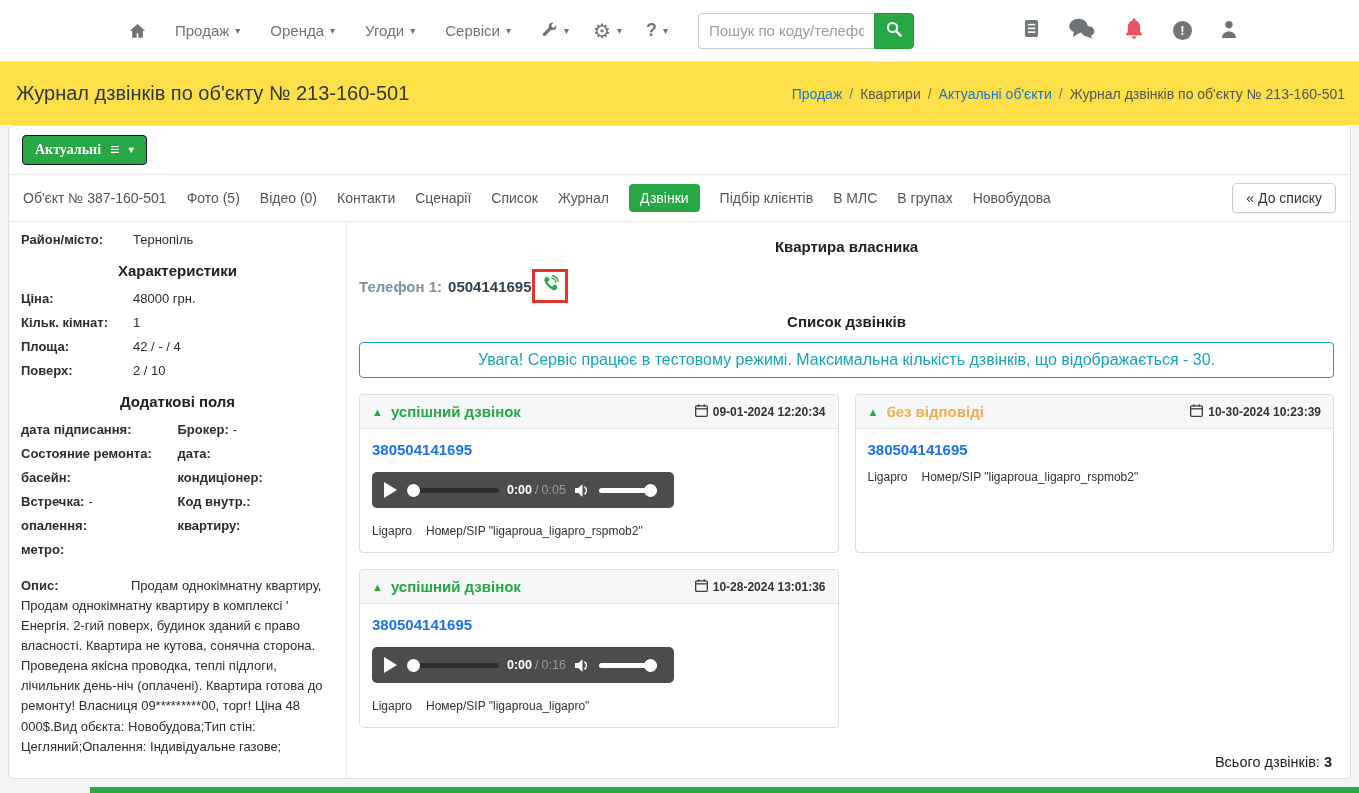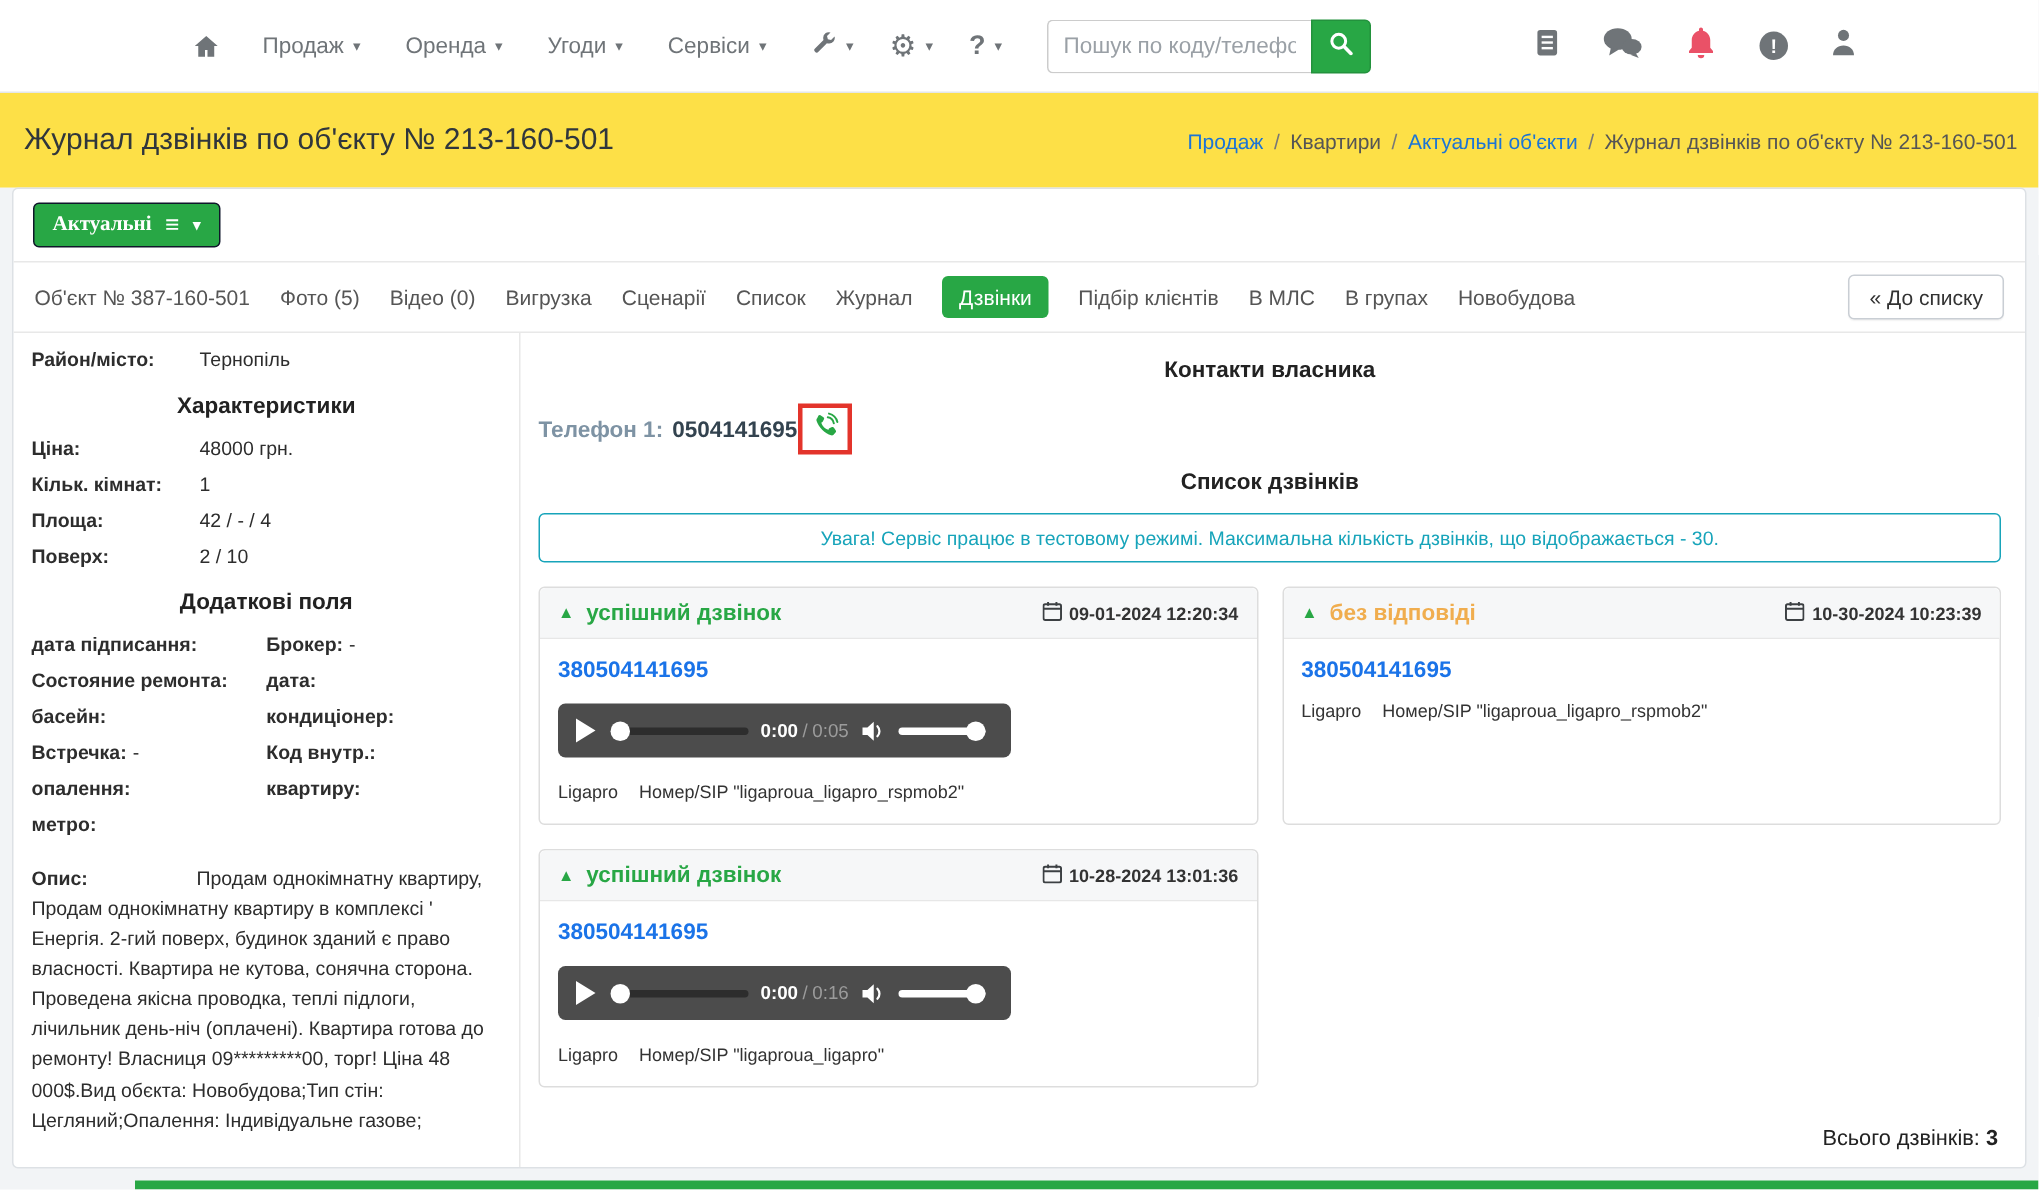--- a/index.html
+++ b/index.html
@@ -98,21 +98,21 @@
   .main-head { text-align:center; font-weight:bold; font-size:15px; margin:10px 0 6px; color:#222; }
   .phone-row { display:flex; align-items:center; margin:14px 0 2px 2px; font-size:15px; }
   .phone-label { color:#7e93a4; font-weight:bold; margin-right:6px; }
   .phone-value { color:#33434f; font-weight:bold; }
   .phone-icon-box {
     width:36px; height:34px; border:3px solid #e3342b; display:flex;
     align-items:center; justify-content:center; margin-left:0px; cursor:pointer; background:#fff;
   }
   .alert-info {
     margin:12px 2px 16px 2px; border:1px solid #17a4ba; color:#17a4ba;
-    text-align:center; padding:8px 10px; border-radius:4px; font-size:13px;
+    text-align:center; padding:8px 10px; border-radius:4px; font-size:16px;
   }
   .cards { display:grid; grid-template-columns:1fr 1fr; gap:16px; margin:0 2px; }
   .card { border:1px solid #ddd; border-radius:4px; background:#fff; display:flex; flex-direction:column; }
   .card-header {
     display:flex; justify-content:space-between; align-items:center;
     background:#f6f7f8; border-bottom:1px solid #e7e7e7; padding:8px 12px;
     border-radius:4px 4px 0 0;
   }
   .status { display:flex; align-items:center; gap:8px; font-size:15px; font-weight:bold; cursor:pointer; }
   .status .up-caret { color:#28a745; font-size:11px; }
@@ -242,21 +242,21 @@
       <span>Актуальні</span>
       <span class="hamburger">≡</span>
       <span class="caret">▾</span>
     </button>
   </div>
 
   <div class="tabs-row">
     <span class="tab">Об'єкт № 387-160-501</span>
     <span class="tab">Фото (5)</span>
     <span class="tab">Відео (0)</span>
-    <span class="tab">Вигрузка</span>
+    <span class="tab">Контакти</span>
     <span class="tab">Сценарії</span>
     <span class="tab">Список</span>
     <span class="tab">Журнал</span>
     <span class="tab active">Дзвінки</span>
     <span class="tab">Підбір клієнтів</span>
     <span class="tab">В МЛС</span>
     <span class="tab">В групах</span>
     <span class="tab">Новобудова</span>
     <button class="btn-back">« До списку</button>
   </div>
@@ -306,21 +306,21 @@
         </div>
       </div>
 
       <p class="desc">
         <b class="plabel">Опис:</b><span class="txt">Продам однокімнатну квартиру, Продам однокімнатну квартиру в комплексі ' Енергія. 2-гий поверх, будинок зданий є право власності. Квартира не кутова, сонячна сторона. Проведена якісна проводка, теплі підлоги, лічильник день-ніч (оплачені). Квартира готова до ремонту! Власниця 09*********00, торг! Ціна 48 000$.Вид обєкта: Новобудова;Тип стін: Цегляний;Опалення: Індивідуальне газове;</span>
       </p>
 
     </aside>
 
     <section class="main">
-      <div class="main-head">Контакти власника</div>
+      <div class="main-head">Квартира власника</div>
 
       <div class="phone-row">
         <span class="phone-label">Телефон 1:</span>
         <span class="phone-value">0504141695</span>
         <span class="phone-icon-box">
           <span>
             <svg width="21" height="21" viewBox="0 0 24 24">
                 <path fill="#28a745" d="M7.6 3.4c.4-.4 1-.5 1.5-.2l2.3 1.5c.5.3.7 1 .4 1.5l-1 2c-.2.4-.6.6-1 .6 0 0 .3 1.9 2 3.5 1.6 1.6 3.5 2 3.5 2 0-.5.2-.9.6-1.1l2-1c.5-.2 1.2 0 1.5.5l1.4 2.2c.3.5.3 1.1-.2 1.5l-1.5 1.6c-.5.5-1.2.7-1.9.5-2.3-.8-4.6-2.1-6.8-4.3C8.2 12 6.9 9.7 6.1 7.4c-.2-.7 0-1.4.5-1.9z"></path>
                 <path d="M14.7 4.8a5.6 5.6 0 0 1 4.6 4.6" fill="none" stroke="#28a745" stroke-width="1.5" stroke-linecap="round"></path>
                 <path d="M15.6 2a8.6 8.6 0 0 1 6.4 6.4" fill="none" stroke="#28a745" stroke-width="1.5" stroke-linecap="round"></path>

